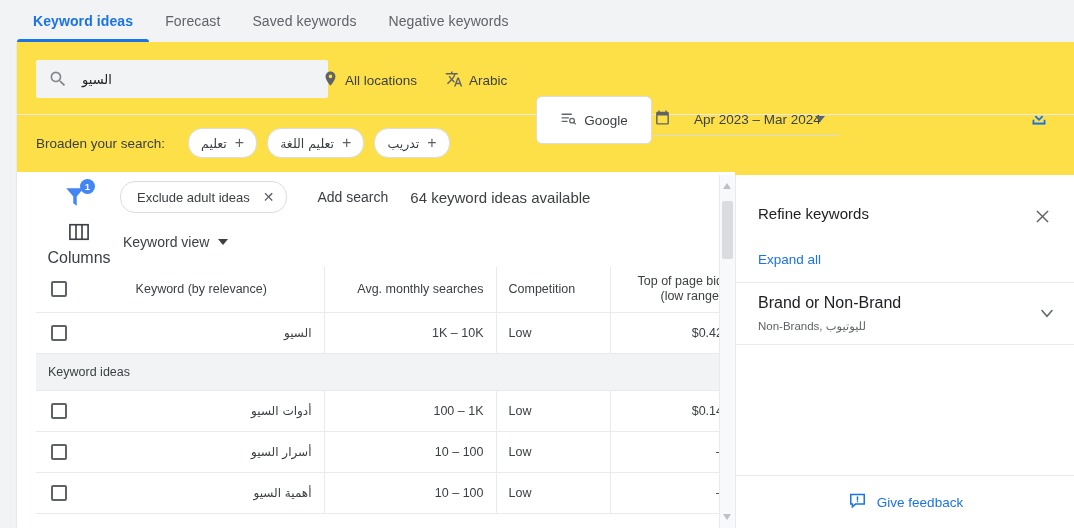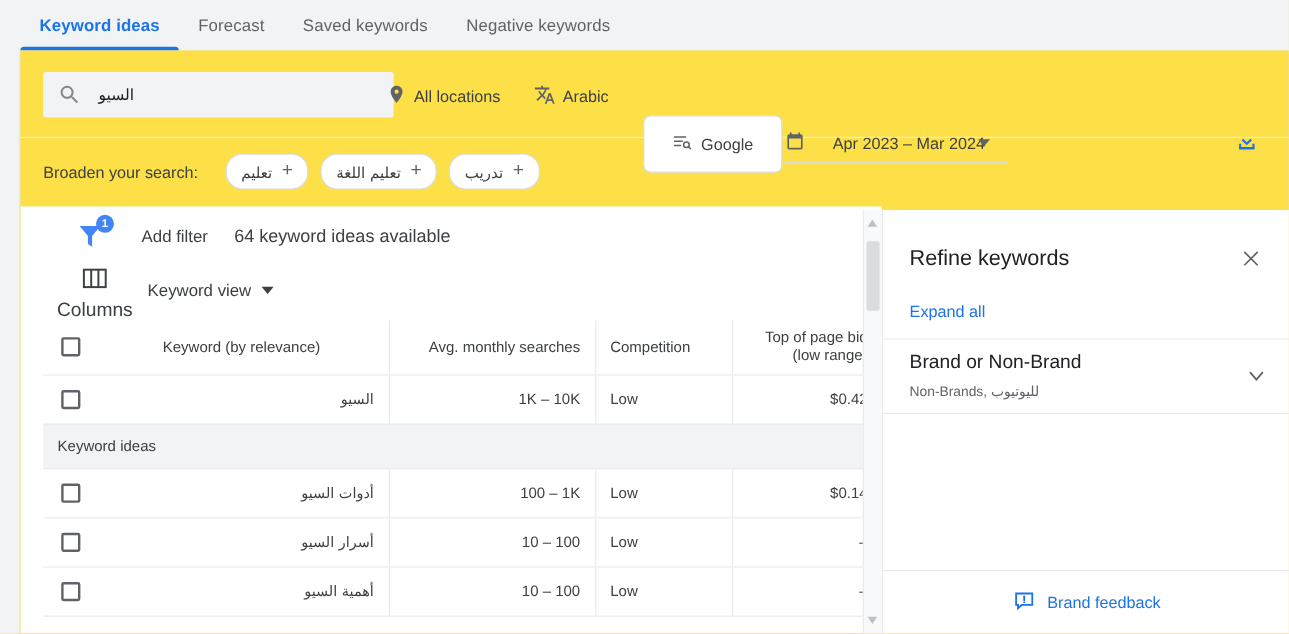--- a/index.html
+++ b/index.html
@@ -206,21 +206,21 @@
   
   .refine{
     position:absolute;left:735px;top:175px;width:339px;height:353px;
     background:#fff;border-left:1px solid #e8eaed;
   }
   .refine-head{
     position:absolute;left:0;top:0;width:339px;height:107px;
     border-bottom:1px solid #e8eaed;
   }
   .refine-title{
-    position:absolute;left:22px;top:30px;font-size:18px;color:#202124;font-weight:400;
+    position:absolute;left:22px;top:30px;font-size:15px;color:#202124;font-weight:400;
   }
   .refine-close{
     position:absolute;right:21px;top:31px;width:24px;height:24px;cursor:pointer;
     display:flex;align-items:center;justify-content:center;
   }
   .expand-all{
     position:absolute;left:22px;top:77px;font-size:13.5px;color:#1a73e8;cursor:pointer;
   }
   .refine-item{
     position:absolute;left:0;top:107px;width:339px;height:62px;
@@ -345,22 +345,26 @@
     <div class="tablepane">
 
       <div class="filterrow">
         <span class="filtericon">
           <svg width="26" height="26" viewBox="0 0 24 24" fill="#4285f4">
             <path d="M4 4h16l-6.4 7.6V20l-3.2-2.2v-6.2z"></path>
           </svg>
           <span class="badge">1</span>
         </span>
 
-
-        <span class="addfilter">Add filter</span>
+        <span class="fchip">
+          <span>Exclude adult ideas</span>
+          <span class="xm">✕</span>
+        </span>
+
+        <span class="addfilter">Add search</span>
         <span class="available">64 keyword ideas available</span>
       </div>
 
       <div class="viewrow">
         <span class="columns">
           <span>
             <svg width="22" height="20" viewBox="0 0 24 22" fill="none" stroke="#3c4043" stroke-width="1.8">
               <rect x="2" y="3" width="20" height="16"></rect>
               <line x1="8.7" y1="3" x2="8.7" y2="19"></line>
               <line x1="15.3" y1="3" x2="15.3" y2="19"></line>
@@ -479,17 +483,17 @@
     </div>
 
     <div class="feedback">
       <span>
         <svg width="19" height="19" viewBox="0 0 24 24" fill="none" stroke="#1a73e8" stroke-width="1.9">
           <path d="M3.5 4.5h17v12h-11l-4 3.5v-3.5h-2z"></path>
           <line x1="12" y1="7.5" x2="12" y2="11.5" stroke-linecap="round"></line>
           <line x1="12" y1="13.6" x2="12" y2="13.7" stroke-linecap="round"></line>
         </svg>
       </span>
-      <span>Brand feedback</span>
+      <span>Give feedback</span>
     </div>
   </div>
 
 </div>
 
 </body></html>

